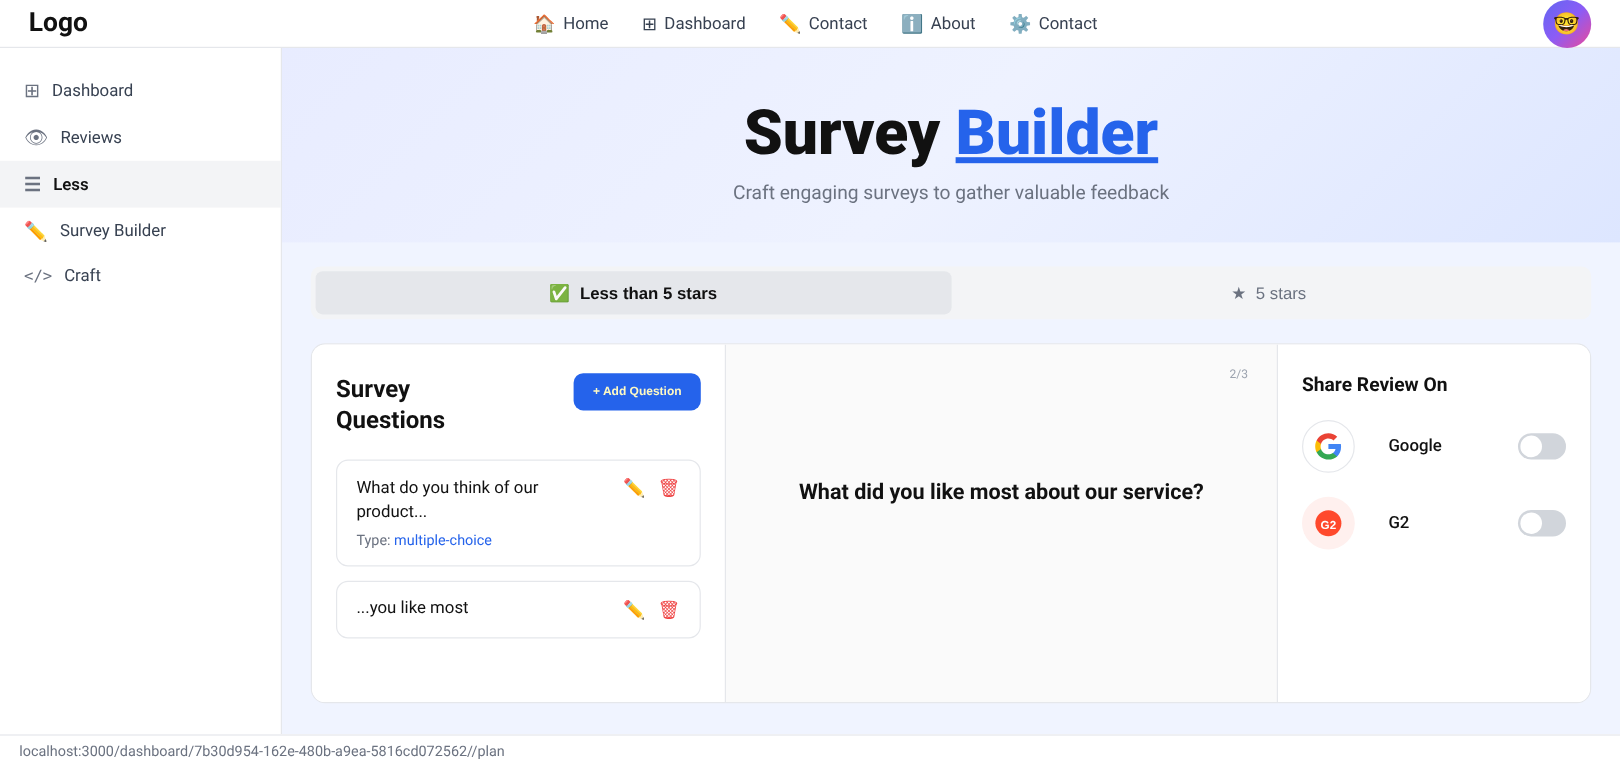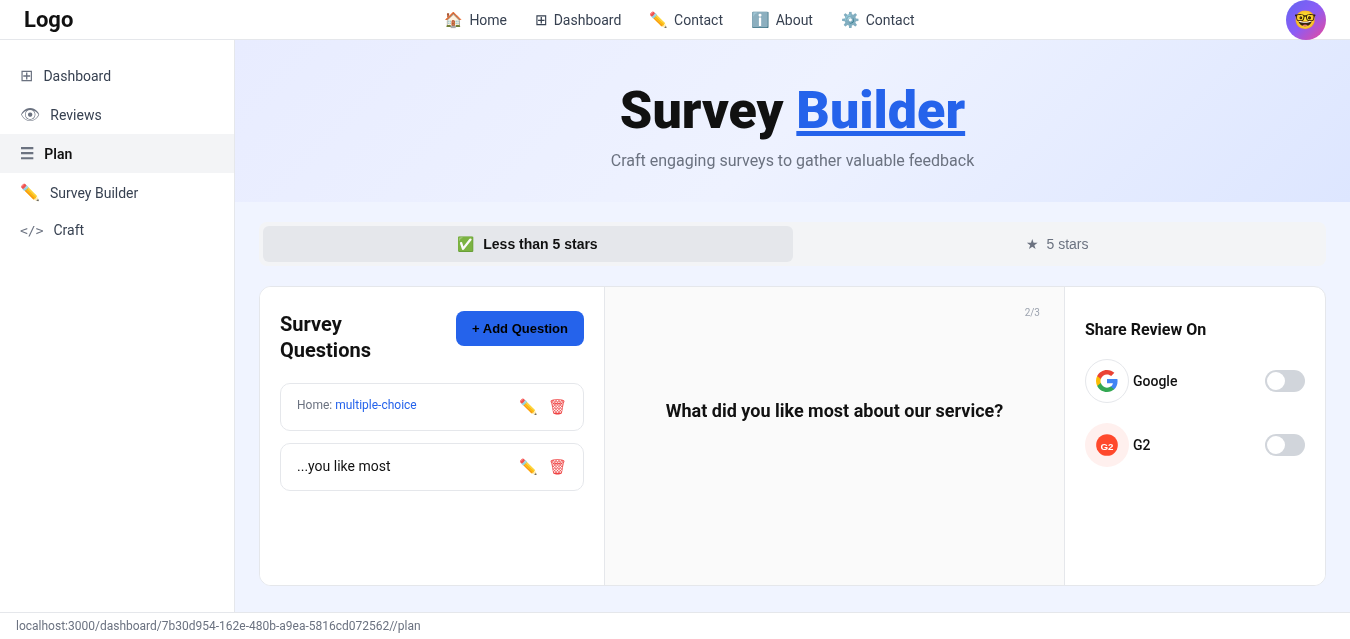--- a/index.html
+++ b/index.html
@@ -176,25 +176,25 @@
       gap: 12px;
     }
     .questions-title {
       font-size: 20px;
       font-weight: 700;
       color: #111;
       line-height: 1.3;
     }
     .add-question-btn {
       background: #2563eb;
-      color: #000000;
+      color: #fef9c3;
       border: none;
       border-radius: 8px;
       padding: 10px 16px;
-      font-size: 13px;
+      font-size: 10px;
       font-weight: 600;
       cursor: pointer;
       display: flex;
       align-items: center;
       gap: 6px;
       white-space: nowrap;
     }
 
     .question-card {
       background: #fff;
@@ -280,33 +280,32 @@
       background: transparent;
       padding: 8px 4px;
       font-size: 14px;
       color: #9ca3af;
       outline: none;
     }
 
     
     .share-panel {
       background: #fff;
-      padding: 8px 20px;
-      margin-top: 25px;
+      padding: 24px 20px;
     }
     .share-title {
       font-size: 16px;
       font-weight: 700;
       color: #111;
       margin-bottom: 20px;
     }
     .share-item {
       display: flex;
       align-items: center;
-      gap: 4px;
+      gap: 28px;
       margin-bottom: 20px;
     }
     .share-logo {
       width: 44px;
       height: 44px;
       border-radius: 50%;
       display: flex;
       align-items: center;
       justify-content: center;
       font-size: 22px;
@@ -395,21 +394,21 @@
     <div class="sidebar-item">
       <span class="sidebar-icon">⊞</span>
       <span>Dashboard</span>
     </div>
     <div class="sidebar-item">
       <span class="sidebar-icon">👁</span>
       <span>Reviews</span>
     </div>
     <div class="sidebar-item active">
       <span class="sidebar-icon">☰</span>
-      <span>Plan</span>
+      <span>Less</span>
     </div>
     <div class="sidebar-item">
       <span class="sidebar-icon">✏️</span>
       <span>Survey Builder</span>
     </div>
     <div class="sidebar-item">
       <span class="sidebar-icon" style="font-size:13px; font-family: monospace;">&lt;/&gt;</span>
       <span>Craft</span>
     </div>
   </aside>
@@ -441,22 +440,23 @@
       <div class="builder-grid">
 
         <div class="questions-panel">
           <div class="questions-header">
             <div class="questions-title">Survey<br>Questions</div>
             <button class="add-question-btn">+ Add Question</button>
           </div>
 
           <div class="question-card">
             <div class="question-card-content">
+              <div class="question-text">What do you think of our product...</div>
               <div class="question-type">
-                <span>Home:</span>
+                <span>Type:</span>
                 <span class="type-value">multiple-choice</span>
               </div>
             </div>
             <div class="question-actions">
               <span class="action-icon">✏️</span>
               <span class="action-icon delete">🗑</span>
             </div>
           </div>
 
           <div class="question-card-partial">

